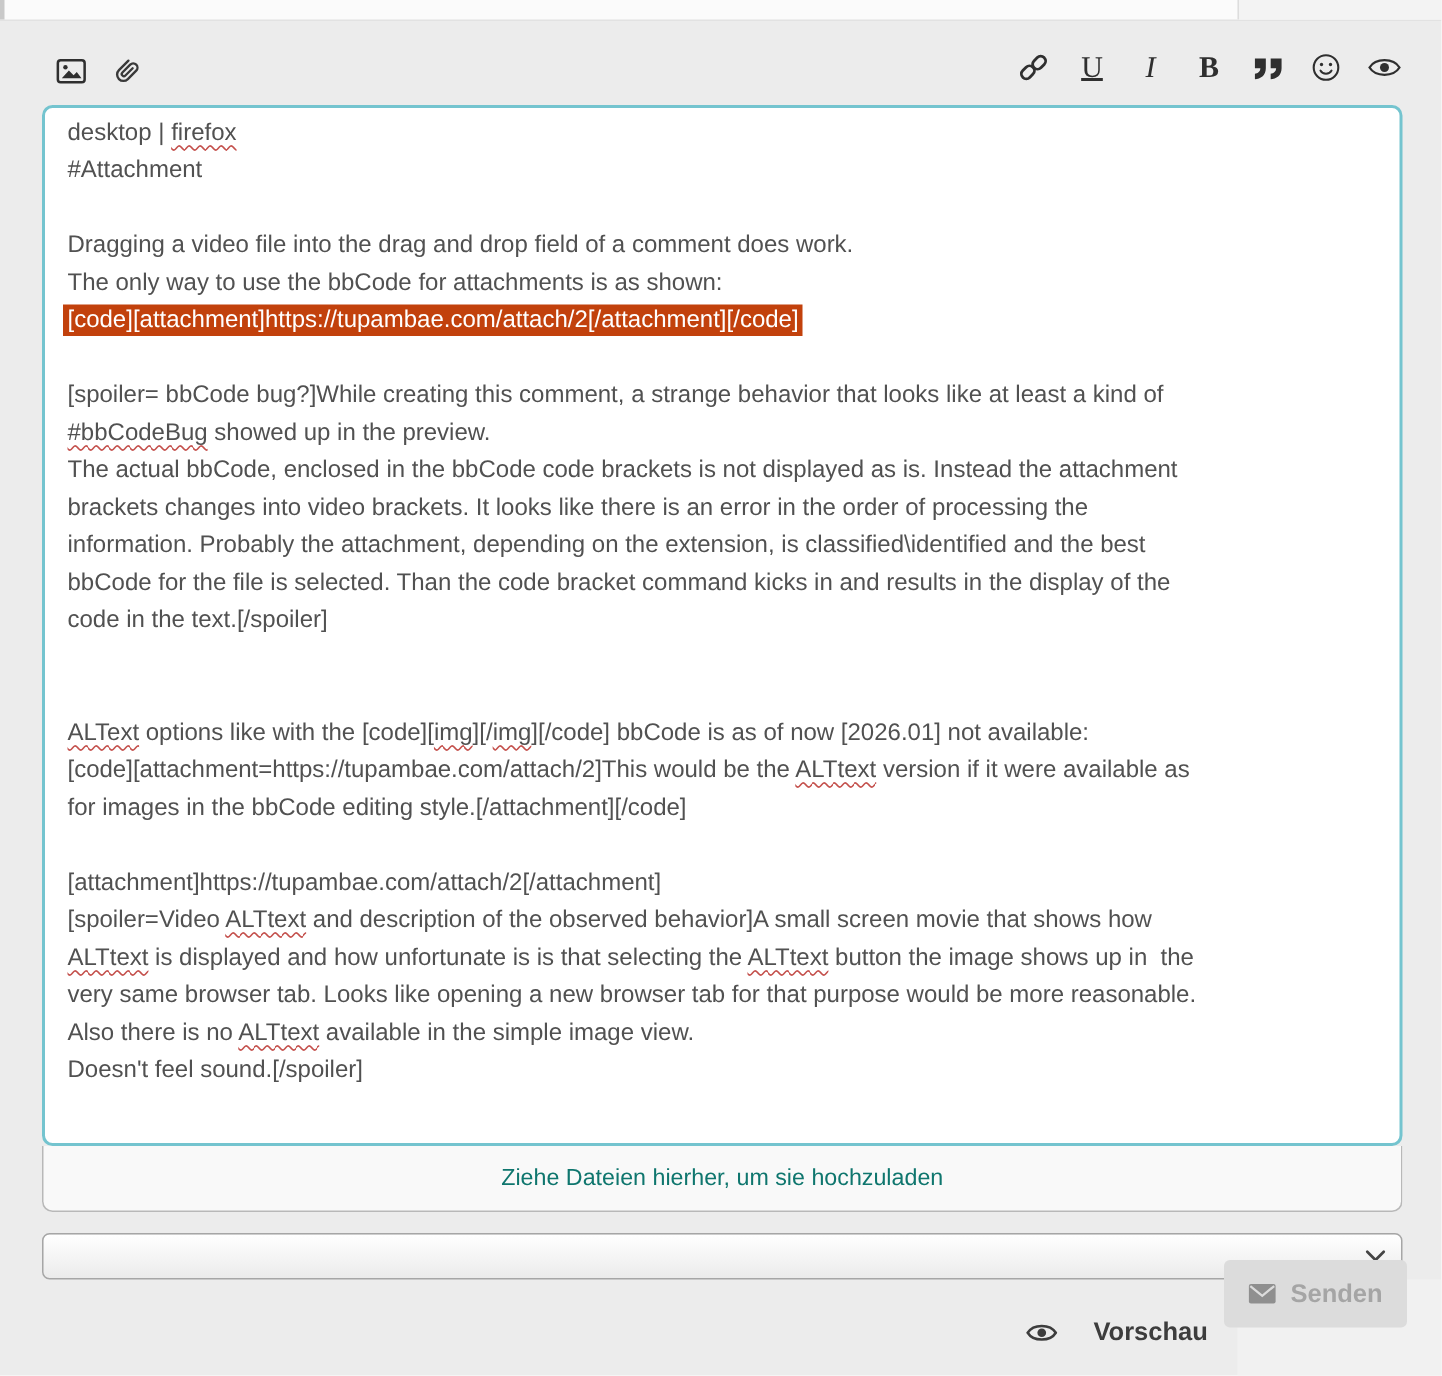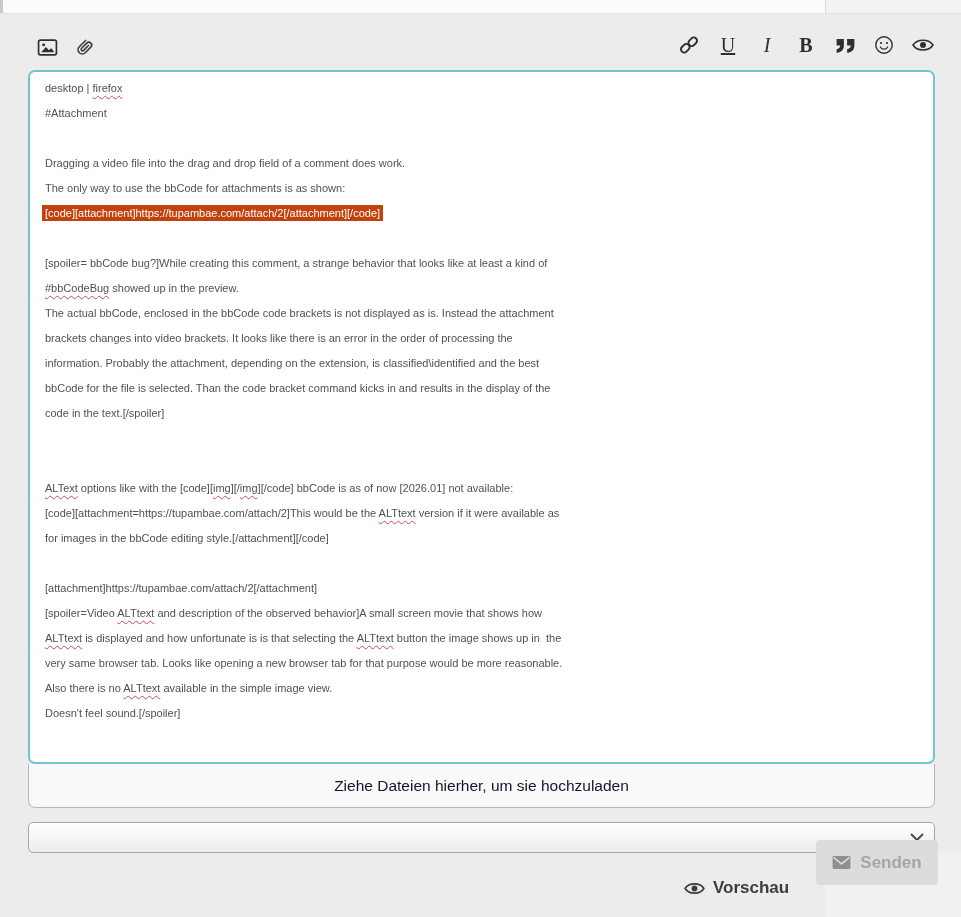--- a/index.html
+++ b/index.html
@@ -17,39 +17,39 @@
   .tb-btn{display:flex;align-items:center;justify-content:center;width:22px;height:26px;cursor:pointer;background:none;border:none;padding:0;}
   .fmt{font-family:"Liberation Serif","DejaVu Serif",serif;font-size:20px;color:#2f2f2f;line-height:1;}
   .fmt.u{text-decoration:underline;}
   .fmt.i{font-style:italic;}
   .fmt.b{font-weight:bold;}
 
   
   .editor-box{position:absolute;left:28px;top:70px;width:907px;height:694px;box-sizing:border-box;
     background:#fff;border:2px solid #74c4cf;border-radius:7px;}
   .editor-content{position:absolute;left:45px;top:76px;width:880px;
-    font-size:11px;line-height:25px;color:#515151;white-space:pre;cursor:text;}
+    font-size:16px;line-height:25px;color:#515151;white-space:pre;cursor:text;}
   .line{height:25px;}
   .sq{text-decoration-line:underline;text-decoration-style:wavy;text-decoration-color:#c4504c;text-decoration-thickness:1px;text-underline-offset:3px;}
   .sel{background:#c2410c;color:#fff;padding:2px 3px;margin:0 -3px;}
 
   
   .dropzone{position:absolute;left:28px;top:764px;width:907px;height:44px;box-sizing:border-box;
     background:#f9f9f9;border:1px solid #b8b8b8;border-top:none;border-radius:0 0 7px 7px;
-    display:flex;align-items:center;justify-content:center;color:#0f172a;font-size:15.5px;}
+    display:flex;align-items:center;justify-content:center;color:#0f766e;font-size:15.5px;}
 
   
   .select{position:absolute;left:28px;top:822px;width:907px;height:31px;box-sizing:border-box;
     background:linear-gradient(#ffffff,#ebebeb);border:1px solid #a6a6a6;border-radius:5px;cursor:pointer;
     display:flex;align-items:center;justify-content:space-between;padding:0 10px;}
   .select .val{font-size:14px;color:#444;}
 
   
   .bg-right-bottom{position:absolute;left:825px;top:853px;width:136px;height:64px;background:#f1f1f1;}
-  .vorschau{position:absolute;left:684px;top:878px;display:flex;gap:8px;align-items:center;
+  .vorschau{position:absolute;left:684px;top:878px;display:flex;gap:24px;align-items:center;
     color:#3d3d3d;font-weight:700;font-size:17px;cursor:pointer;background:none;border:none;padding:0;}
   .senden{position:absolute;left:816px;top:840px;width:122px;height:45px;background:#dcdcdc;border:none;border-radius:4px;
     display:flex;gap:9px;align-items:center;justify-content:center;color:#a5a5a5;font-weight:700;font-size:17px;
     font-family:"Liberation Sans","DejaVu Sans",sans-serif;cursor:default;}
   .icon{display:block;}
 </style>
 </head>
 <body>
 
 <div class="page">

